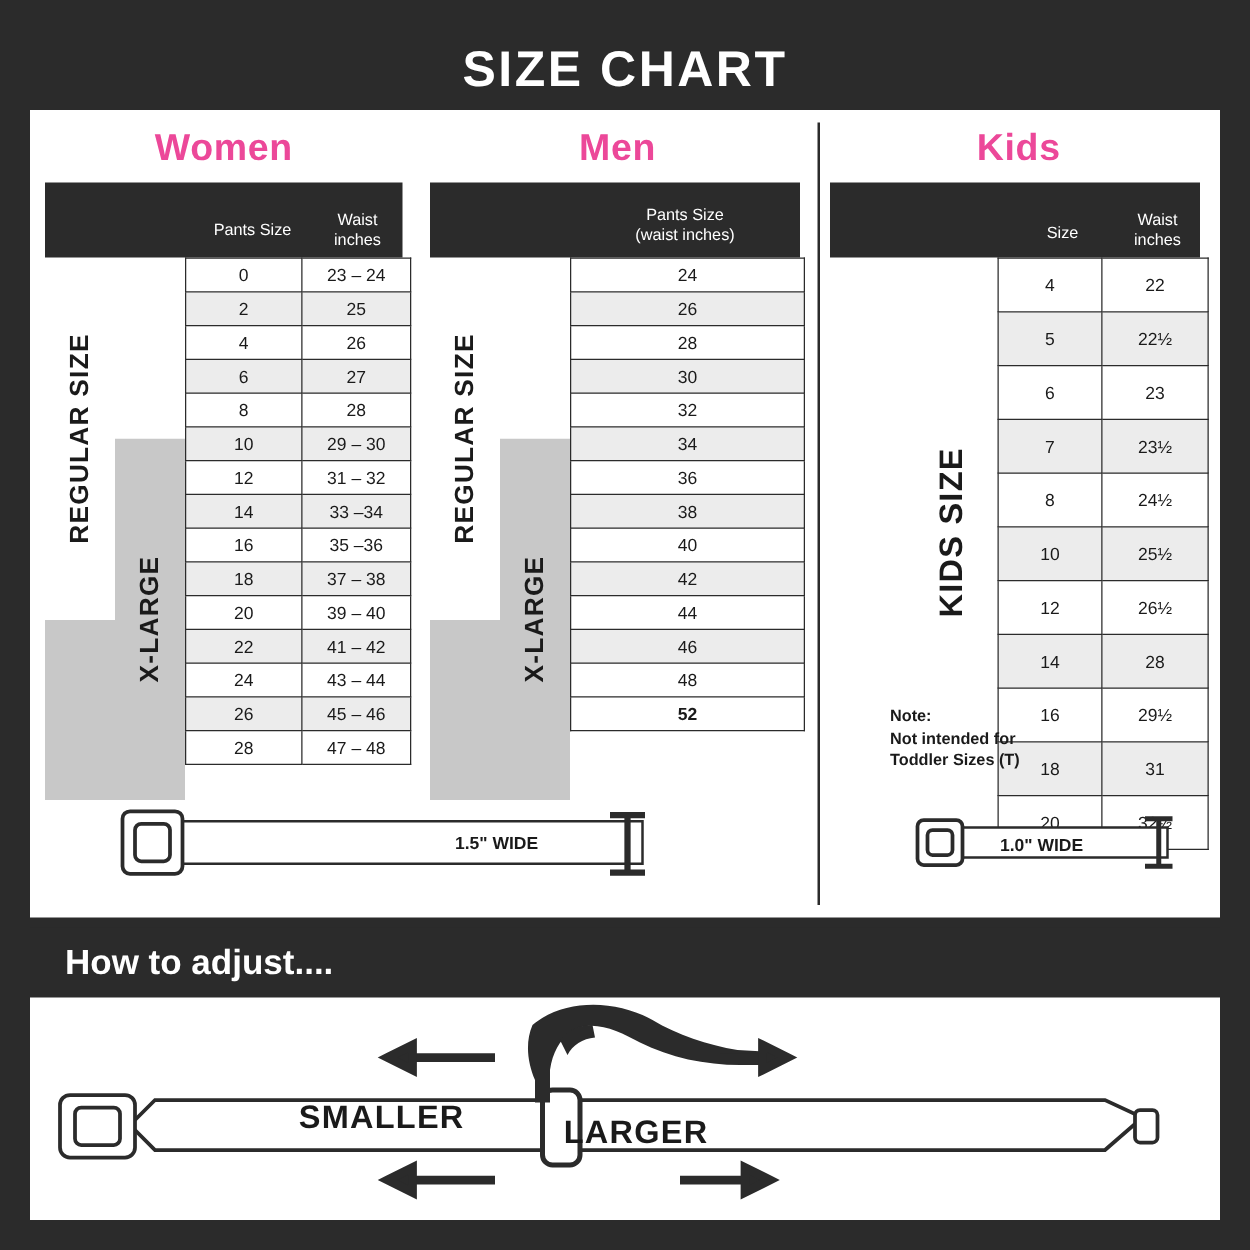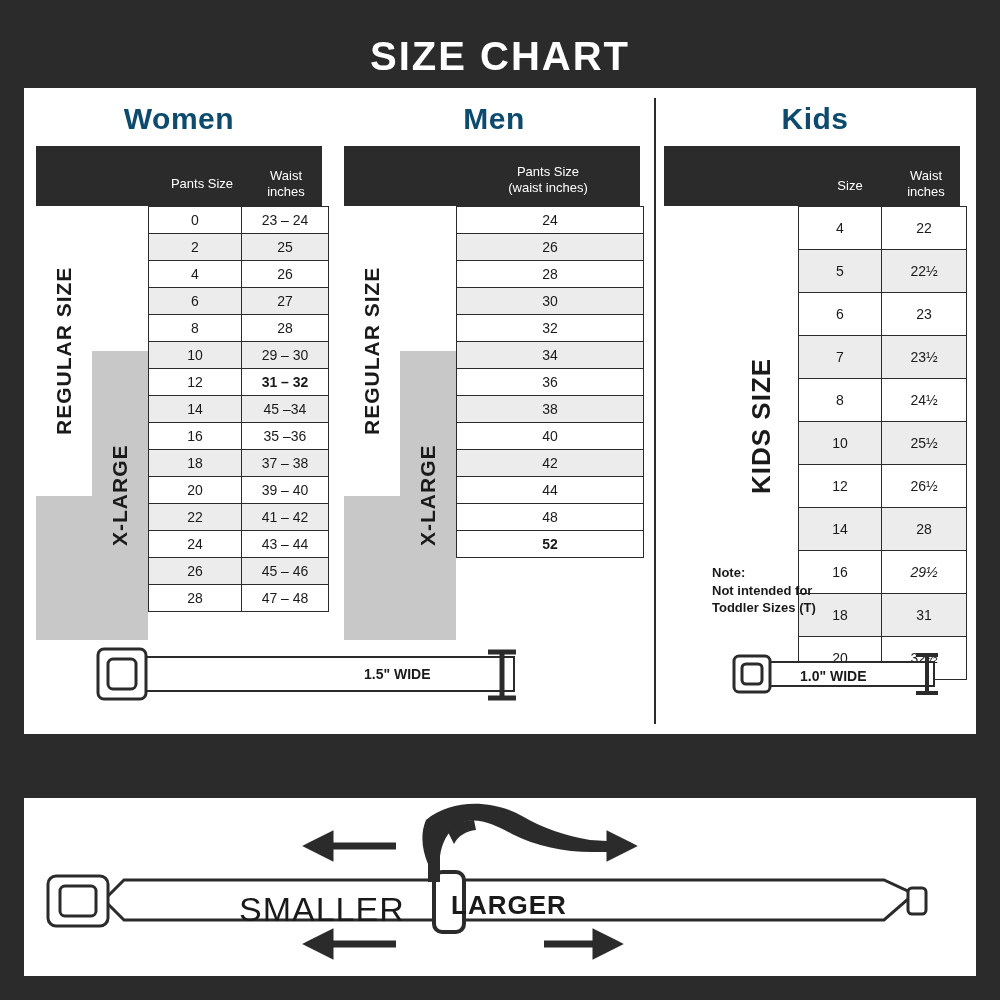--- a/index.html
+++ b/index.html
@@ -31,21 +31,21 @@
   .col{position:absolute;top:0;height:646px;}
   .col-women{left:0;width:310px;}
   .col-men{left:310px;width:320px;}
   .col-kids{left:630px;width:322px;}
   .divider{
     position:absolute;top:10px;width:2px;height:626px;background:#2b2b2b;
   }
   .div1{left:630px;}
 
   .col-head{
-    text-align:center;font-size:30px;font-weight:bold;color:#0c4a6e;
+    text-align:center;font-size:30px;font-weight:bold;color:#ec4899;
     padding-top:14px;letter-spacing:0.5px;
   }
 
   
   .tblwrap{position:relative;margin-top:10px;}
 
   .sidelabel{
     position:absolute;
     writing-mode:vertical-rl;transform:rotate(180deg);
     font-weight:bold;letter-spacing:1px;
@@ -116,25 +116,25 @@
               <tr>
                 <td style="width: 90px;">8</td>
                 <td style="width: 84px;">28</td>
               </tr>
               <tr class="alt">
                 <td style="width: 90px;">10</td>
                 <td style="width: 84px;">29 – 30</td>
               </tr>
               <tr>
                 <td style="width: 90px;">12</td>
-                <td style="width: 84px; font-weight: bold;">31 – 32</td>
+                <td style="width: 84px;">31 – 32</td>
               </tr>
               <tr class="alt">
                 <td style="width: 90px;">14</td>
-                <td style="width: 84px;">45 –34</td>
+                <td style="width: 84px;">33 –34</td>
               </tr>
               <tr>
                 <td style="width: 90px;">16</td>
                 <td style="width: 84px;">35 –36</td>
               </tr>
               <tr class="alt">
                 <td style="width: 90px;">18</td>
                 <td style="width: 84px;">37 – 38</td>
               </tr>
               <tr>
@@ -206,20 +206,23 @@
               </tr>
               <tr>
                 <td style="width: 184px;">40</td>
               </tr>
               <tr class="alt">
                 <td style="width: 184px;">42</td>
               </tr>
               <tr>
                 <td style="width: 184px;">44</td>
               </tr>
+              <tr class="alt">
+                <td style="width: 184px;">46</td>
+              </tr>
               <tr>
                 <td style="width: 184px;">48</td>
               </tr>
               <tr>
                 <td style="width: 184px; font-weight: bold;">52</td>
               </tr>
             </tbody>
         </table>
       </div>
     </div>
@@ -263,21 +266,21 @@
               <tr>
                 <td style="width: 80px; height: 40px;">12</td>
                 <td style="width: 82px; height: 40px;">26½</td>
               </tr>
               <tr class="alt">
                 <td style="width: 80px; height: 40px;">14</td>
                 <td style="width: 82px; height: 40px;">28</td>
               </tr>
               <tr>
                 <td style="width: 80px; height: 40px;">16</td>
-                <td style="width: 82px; height: 40px; font-style: italic;">29½</td>
+                <td style="width: 82px; height: 40px;">29½</td>
               </tr>
               <tr class="alt">
                 <td style="width: 80px; height: 40px;">18</td>
                 <td style="width: 82px; height: 40px;">31</td>
               </tr>
               <tr>
                 <td style="width: 80px; height: 40px;">20</td>
                 <td style="width: 82px; height: 40px;">32½</td>
               </tr>
             </tbody>
@@ -309,20 +312,23 @@
       <rect x="10" y="8" width="36" height="36" rx="5" fill="#ffffff" stroke="#2b2b2b" stroke-width="3"></rect>
       <rect x="18" y="16" width="20" height="20" rx="4" fill="#ffffff" stroke="#2b2b2b" stroke-width="3"></rect>
       <line x1="203" y1="6" x2="203" y2="46" stroke="#2b2b2b" stroke-width="4"></line>
       <line x1="192" y1="7" x2="214" y2="7" stroke="#2b2b2b" stroke-width="4"></line>
       <line x1="192" y1="45" x2="214" y2="45" stroke="#2b2b2b" stroke-width="4"></line>
     </svg>
     <div class="belt-note" style="position:absolute;left:776px;top:580px;">1.0" WIDE</div>
 
   </div>
 
+  <div style="position:absolute;left:24px;top:742px;width:952px;height:56px;background:#2b2b2b;display:flex;align-items:center;">
+    <div style="color:#ffffff;font-size:28px;font-weight:bold;margin-left:28px;">How to adjust....</div>
+  </div>
 
   <div style="position:absolute;left:24px;top:798px;width:952px;height:178px;background:#ffffff;">
 
     <svg width="952" height="178">
 
       <path d="M100 82 L860 82 L890 96 L860 122 L100 122 L80 102 Z" fill="#ffffff" stroke="#2b2b2b" stroke-width="3"></path>
 
       <rect x="24" y="78" width="60" height="50" rx="8" fill="#ffffff" stroke="#2b2b2b" stroke-width="3"></rect>
       <rect x="36" y="88" width="36" height="30" rx="5" fill="#ffffff" stroke="#2b2b2b" stroke-width="3"></rect>
 
@@ -344,17 +350,17 @@
       </g>
 
       <g stroke="#2b2b2b" stroke-width="7" fill="#2b2b2b">
         <line x1="300" y1="146" x2="372" y2="146"></line>
         <polygon points="286,146 306,136 306,156"></polygon>
         <line x1="520" y1="146" x2="578" y2="146"></line>
         <polygon points="592,146 572,136 572,156"></polygon>
       </g>
     </svg>
 
-    <div style="position:absolute;left:215px;top:92px;font-size:34px;font-weight:normal;letter-spacing:1px;">SMALLER</div>
+    <div style="position:absolute;left:215px;top:80px;font-size:26px;font-weight:bold;letter-spacing:1px;">SMALLER</div>
     <div style="position:absolute;left:427px;top:92px;font-size:26px;font-weight:bold;letter-spacing:1px;">LARGER</div>
   </div>
 
 </div>
 
 </body></html>

